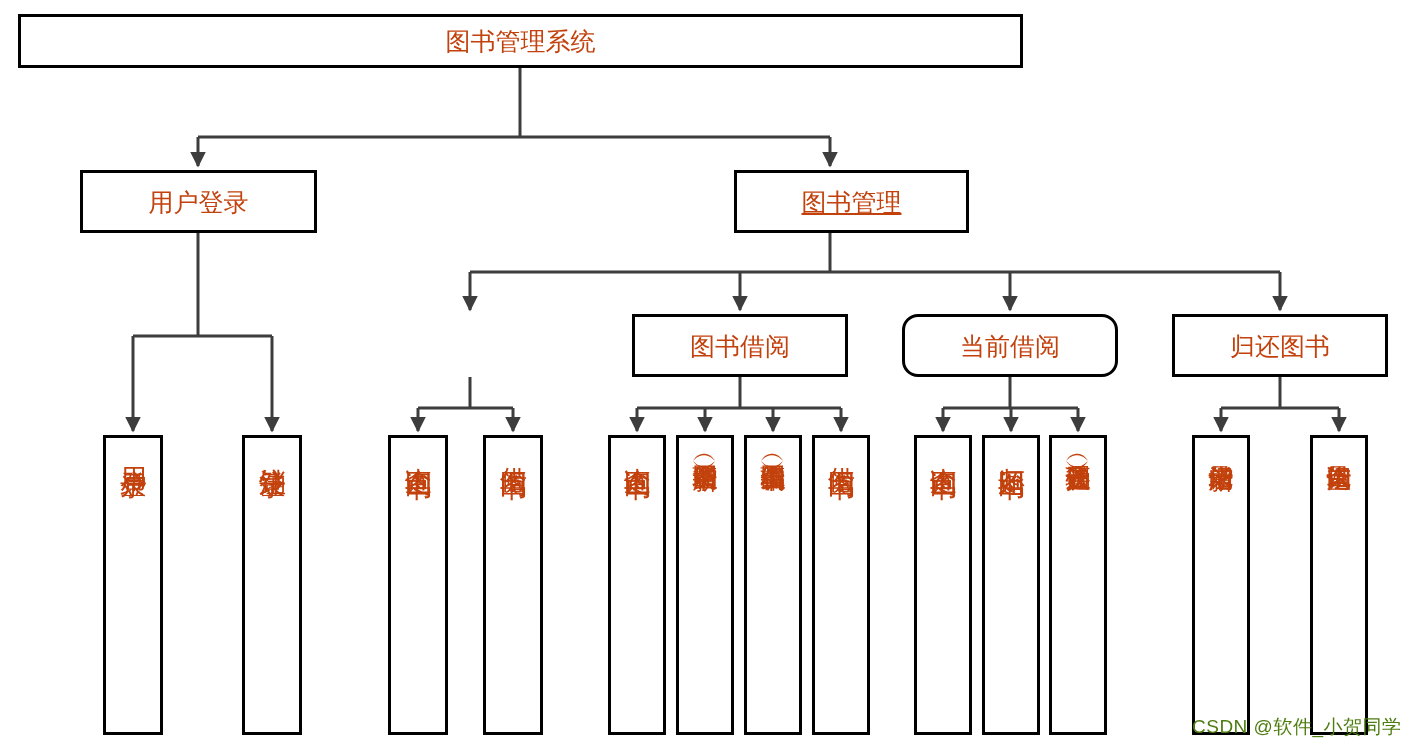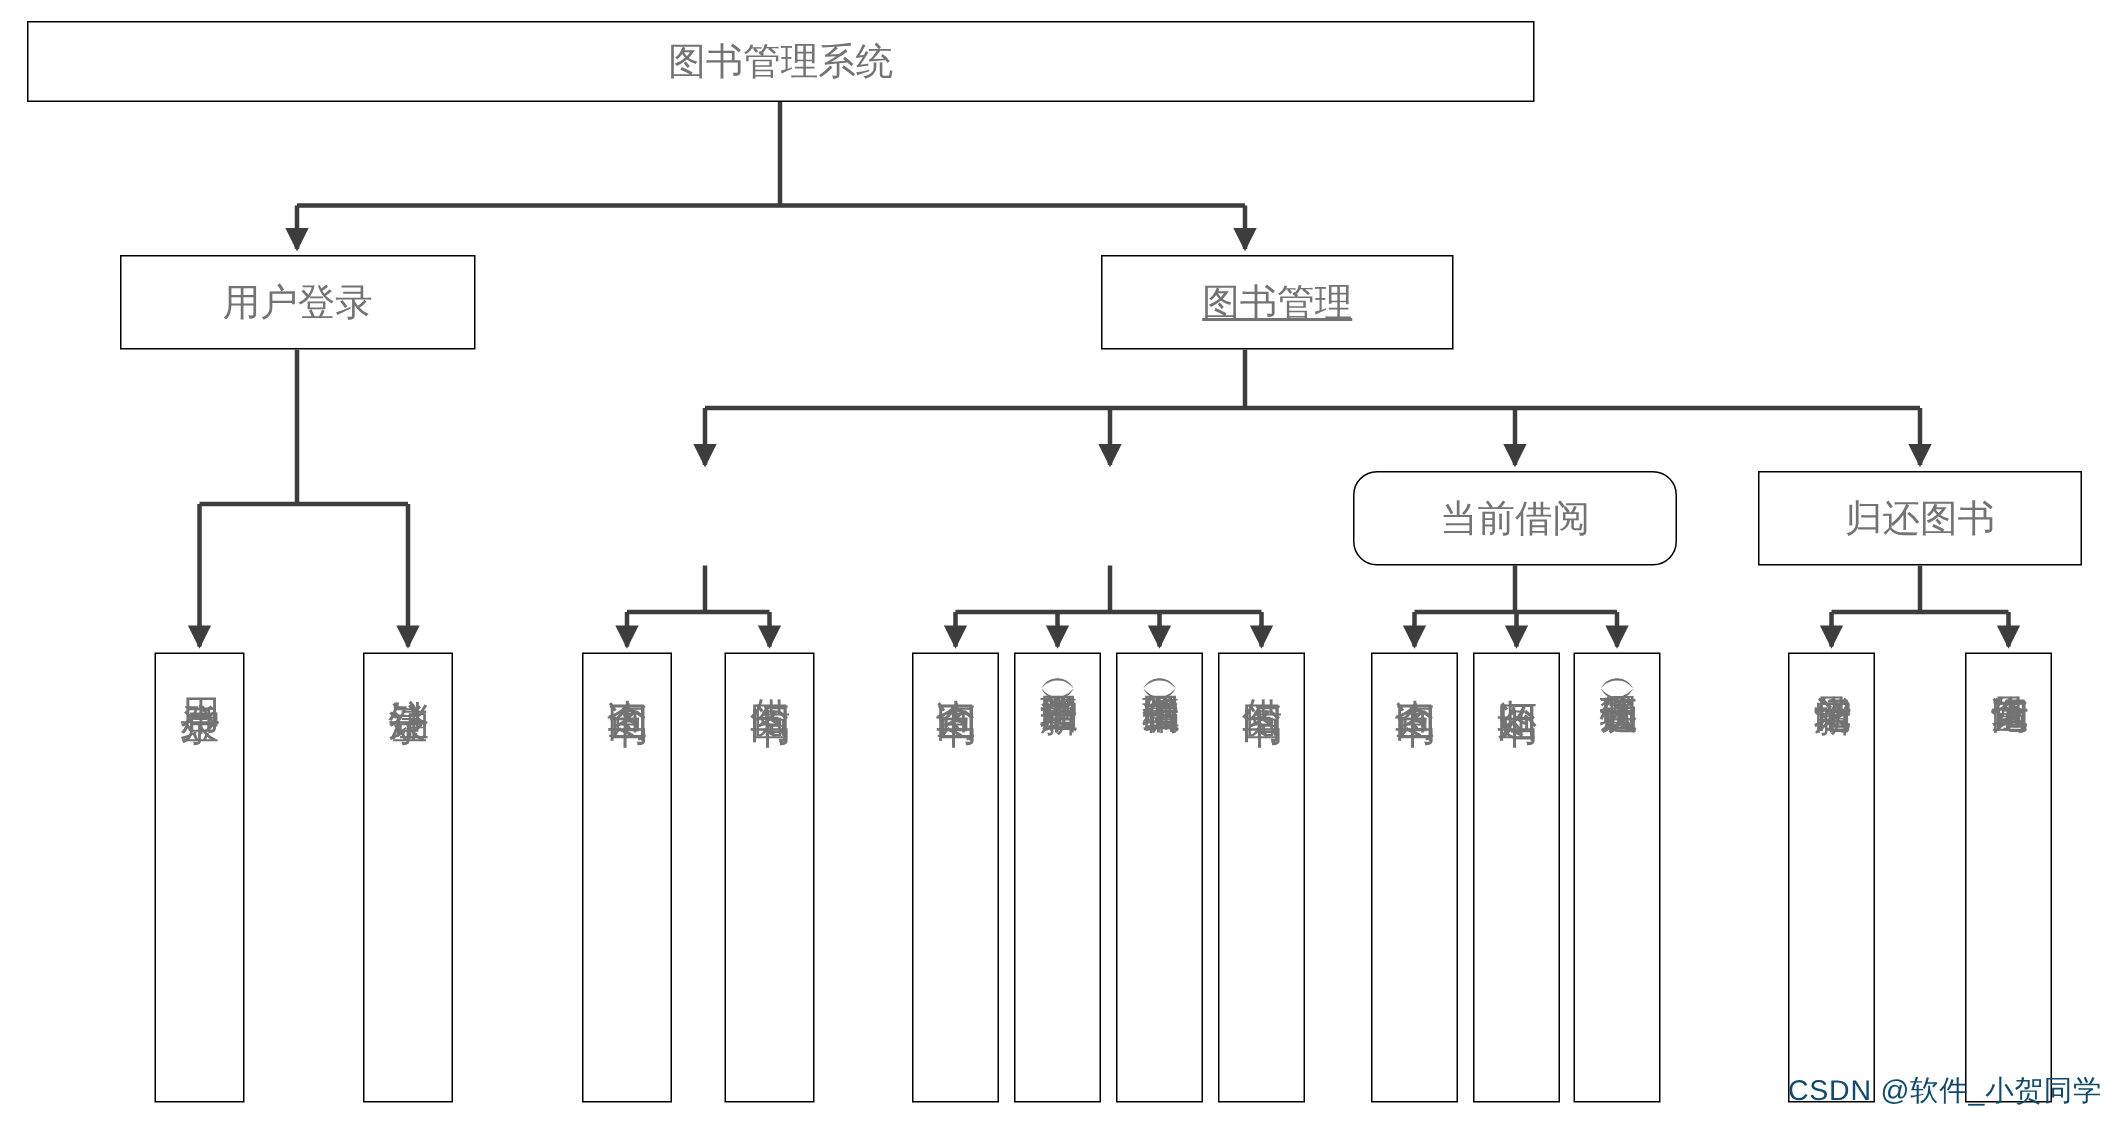--- a/index.html
+++ b/index.html
@@ -20,26 +20,26 @@
   #diagram-svg {
     position: absolute;
     left: 0;
     top: 0;
     width: 1405px;
     height: 747px;
   }
   .node {
     position: absolute;
     box-sizing: border-box;
-    border: 1px solid #000000;
+    border: 3px solid #000000;
     background: #ffffff;
     display: flex;
     align-items: center;
     justify-content: center;
-    color: #737373;
+    color: #c2410c;
     z-index: 2;
   }
   .node-label {
     display: block;
     text-align: center;
     line-height: 1.12;
     white-space: nowrap;
   }
   .node.horizontal .node-label {
     font-size: 25px;
@@ -56,21 +56,21 @@
     font-size: 27px;
     line-height: 1;
   }
   .node.vertical.tight .node-label {
     font-size: 25px;
     letter-spacing: 0px;
   }
   .watermark {
     position: absolute;
     font-size: 19px;
-    color: #0c4a6e;
+    color: #4d7c0f;
     white-space: nowrap;
     z-index: 3;
     letter-spacing: 0.5px;
   }
 </style>
 </head>
 <body>
 
 <div id="canvas">
 
@@ -129,20 +129,23 @@
     <span class="node-label">图书管理系统</span>
   </div>
 
   <div class="node horizontal" style="left:80px; top:170px; width:237px; height:63px;">
     <span class="node-label">用户登录</span>
   </div>
   <div class="node horizontal" style="left:734px; top:170px; width:235px; height:63px;text-decoration:underline;">
     <span class="node-label">图书管理</span>
   </div>
 
+  <div class="node horizontal" style="left:632px; top:314px; width:216px; height:63px;">
+    <span class="node-label">图书借阅</span>
+  </div>
   <div class="node horizontal" style="left:902px; top:314px; width:216px; height:63px;border-radius:16px;">
     <span class="node-label">当前借阅</span>
   </div>
   <div class="node horizontal" style="left:1172px; top:314px; width:216px; height:63px;">
     <span class="node-label">归还图书</span>
   </div>
 
   <div class="node vertical" style="left:103px; top:435px; width:60px; height:300px;">
     <span class="node-label">用户登录</span>
   </div>

